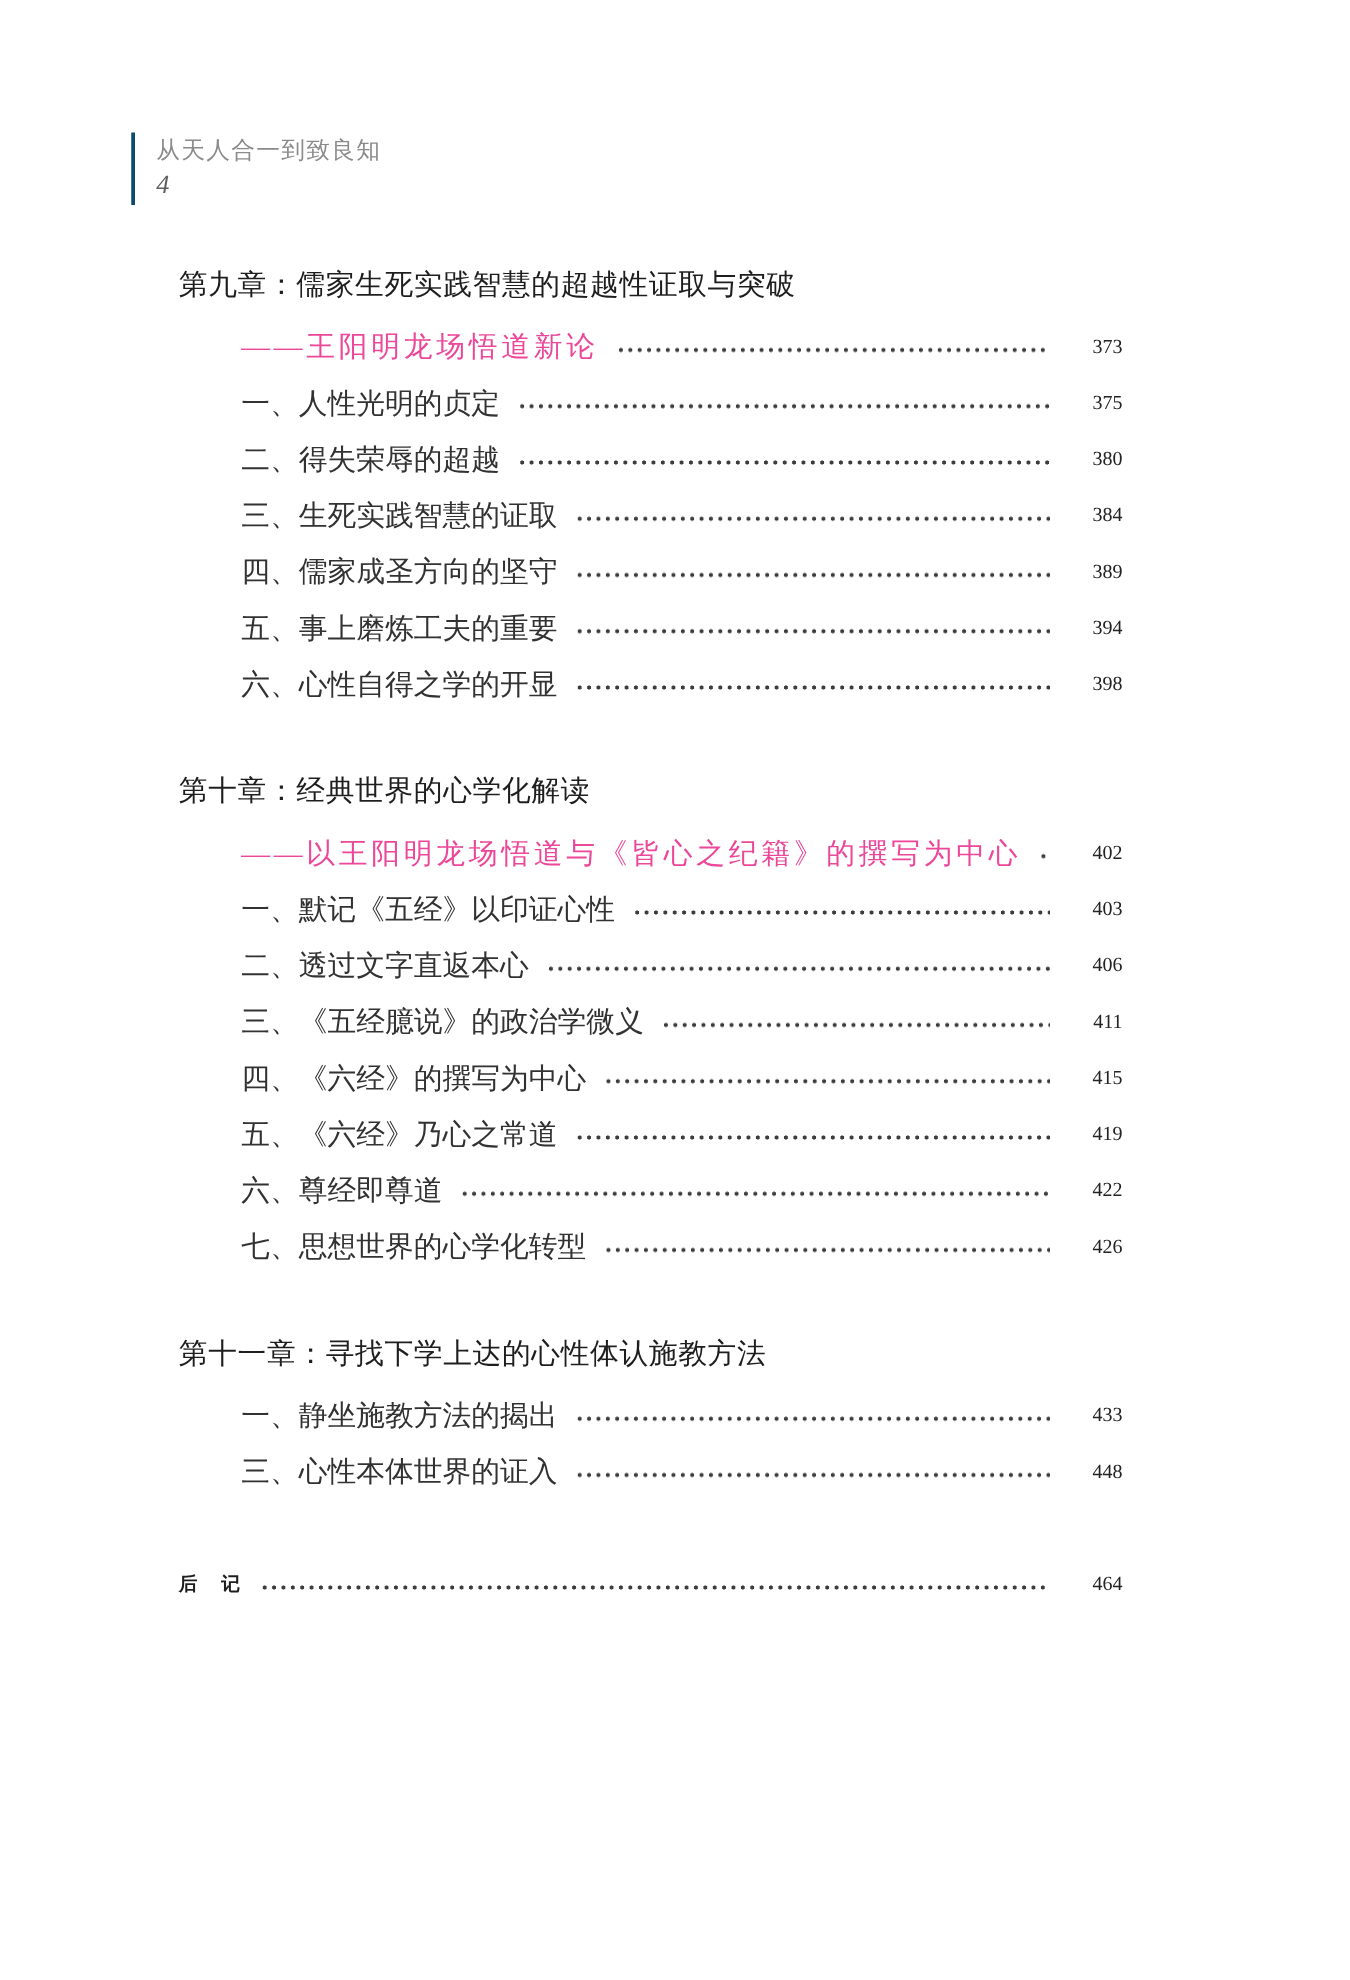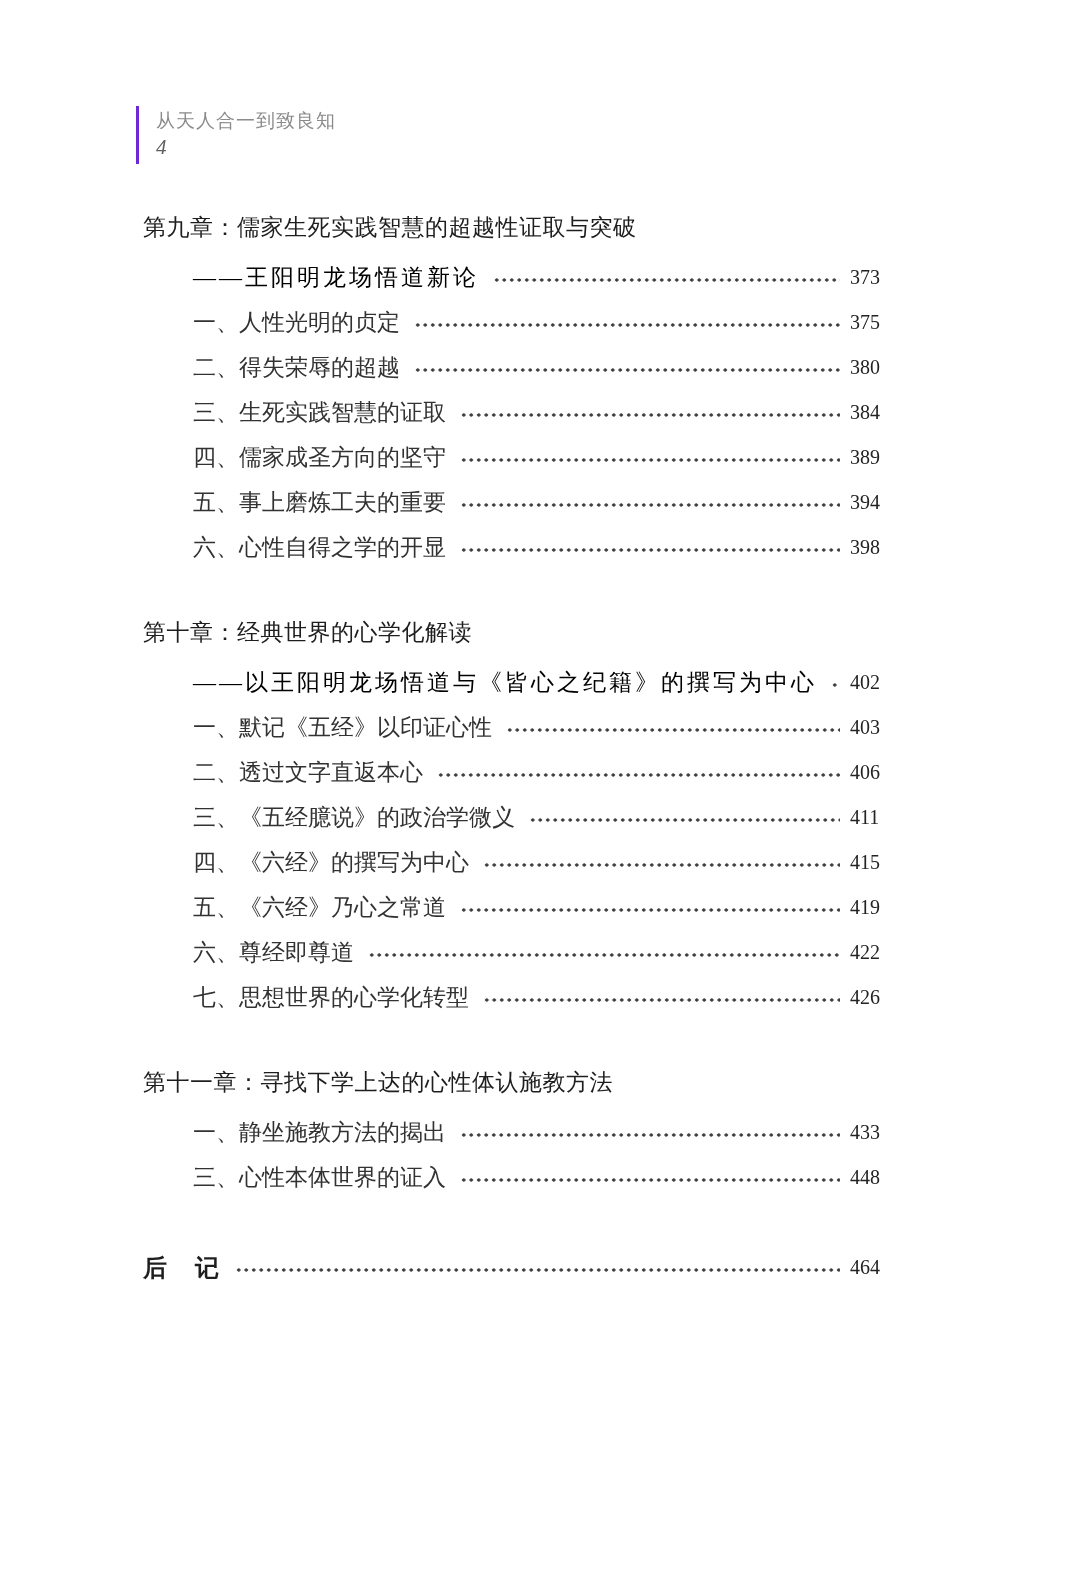--- a/index.html
+++ b/index.html
@@ -12,23 +12,22 @@
     background: #ffffff;
     position: relative;
     overflow: hidden;
     font-family: "Liberation Serif", "DejaVu Serif", serif;
   }
   
   .running-header {
     position: absolute;
     left: 105px;
     top: 106px;
-    border-left: 3px solid #6d28d9;
+    border-left: 3px solid #0c4a6e;
     padding: 2px 0 4px 17px;
-    margin-left: 31px;
   }
   .running-header .book-title {
     font-family: "Liberation Sans", "DejaVu Sans", sans-serif;
     font-size: 19px;
     line-height: 26px;
     color: #8b8b8b;
     letter-spacing: 1px;
   }
   .running-header .folio {
     font-family: "Liberation Serif", "DejaVu Serif", serif;
@@ -67,49 +66,49 @@
     white-space: nowrap;
   }
   .entry-title {
     font-family: "Liberation Serif", "DejaVu Serif", serif;
     font-size: 23px;
     color: #323232;
     flex: 0 0 auto;
   }
   .entry-row.subtitle .entry-title {
     letter-spacing: 3px;
-    color: #000000;
+    color: #ec4899;
   }
   .leader {
     flex: 1 1 auto;
     height: 4px;
     margin: 0 10px 0 14px;
     background-image: radial-gradient(circle, #3c3c3c 1.4px, rgba(0,0,0,0) 1.9px);
     background-size: 7.5px 4px;
     background-repeat: repeat-x;
     background-position: left center;
     transform: translateY(2px);
   }
   .entry-page {
     flex: 0 0 auto;
     min-width: 48px;
-    text-align: left;
-    font-family: "Liberation Serif", "DejaVu Serif", serif;
-    font-size: 20px;
+    text-align: right;
+    font-family: "Liberation Serif", "DejaVu Serif", serif;
+    font-size: 16px;
     color: #232323;
   }
   
   .footer-row {
     margin-top: 45px;
     padding-left: 0;
   }
   .footer-row .entry-title {
     font-family: "Liberation Sans", "DejaVu Sans", sans-serif;
     font-weight: bold;
-    font-size: 24px;
+    font-size: 15px;
     color: #1e1e1e;
     letter-spacing: 2px;
   }
 </style>
 </head>
 <body>
 
 <div class="running-header">
   <div class="book-title">从天人合一到致良知</div>
   <div class="folio">4</div>

